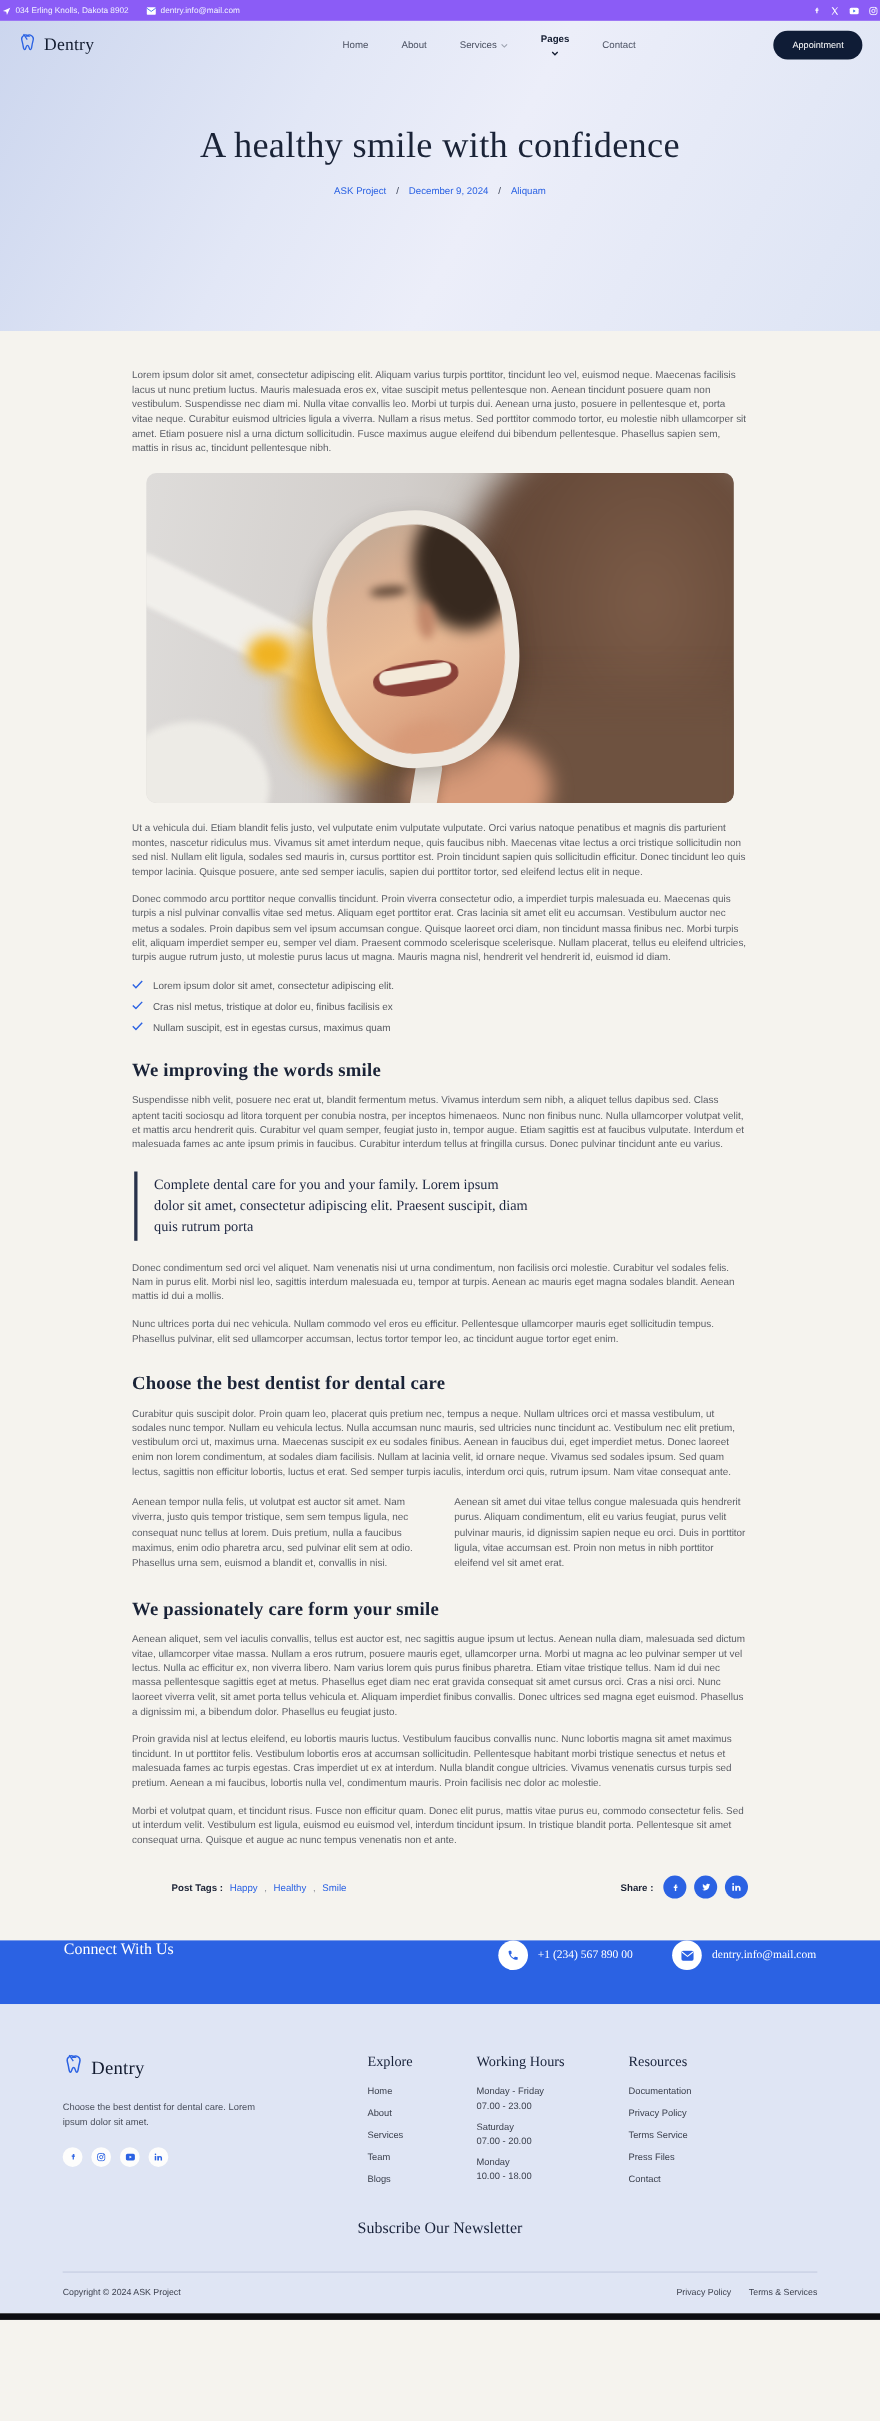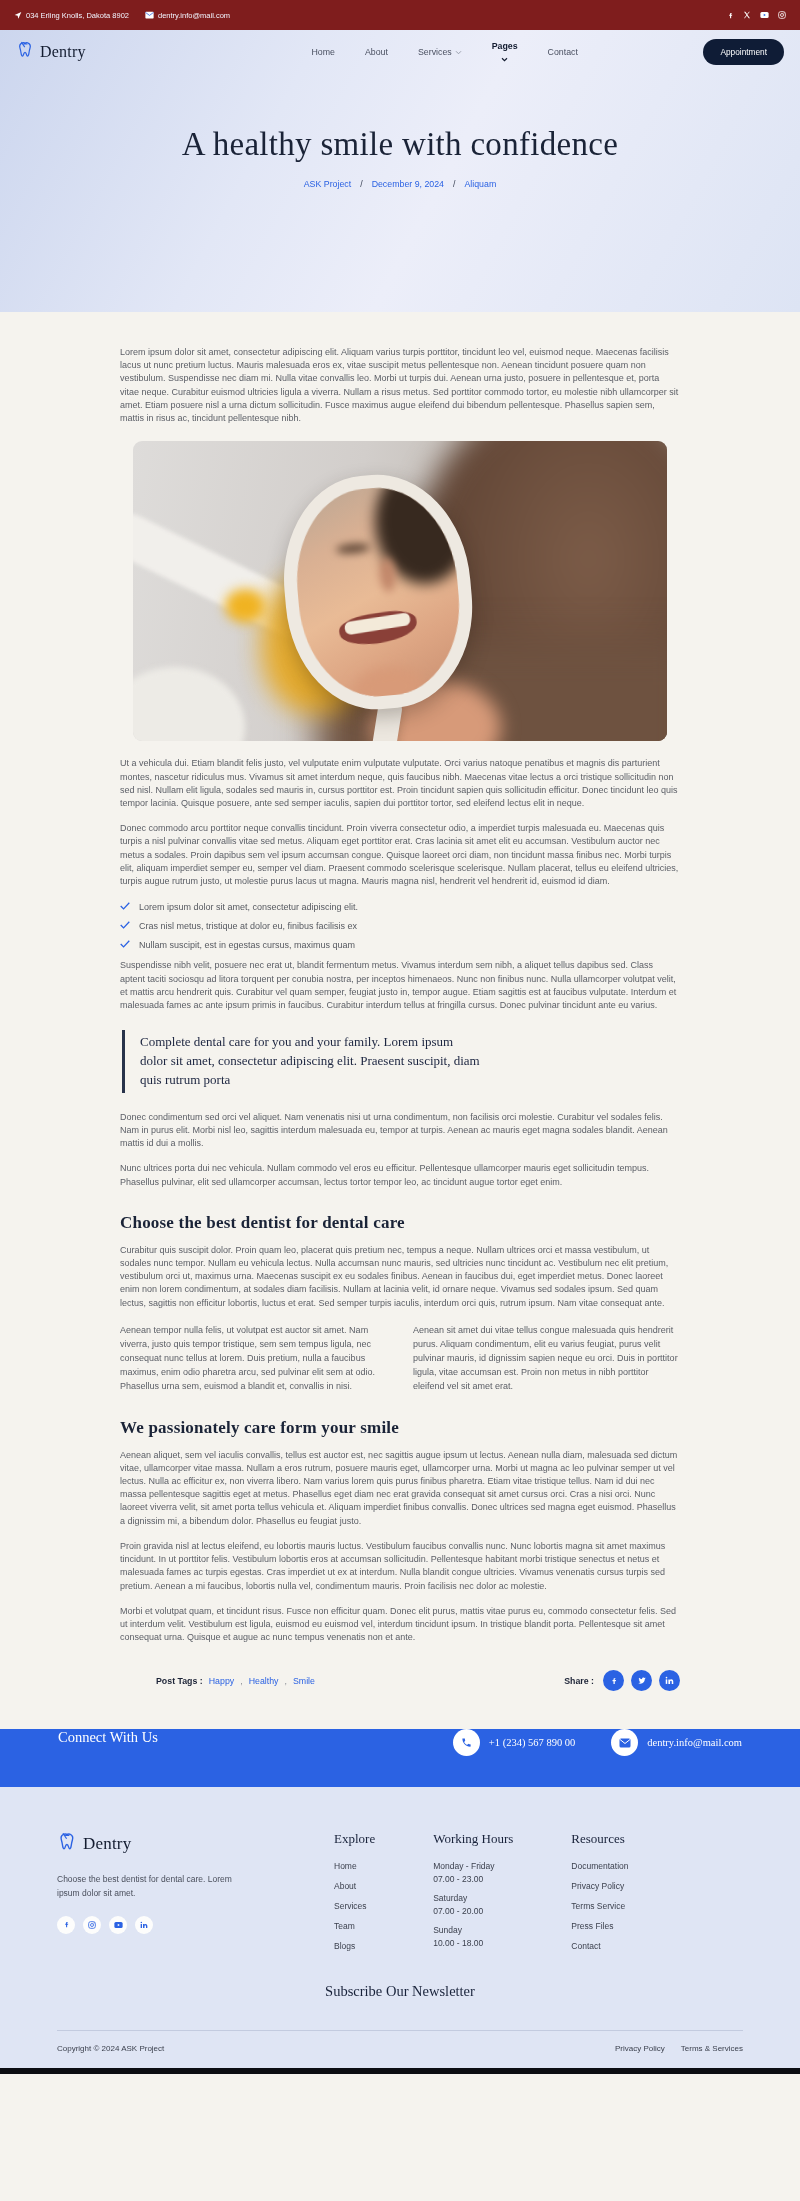--- a/index.html
+++ b/index.html
@@ -1,20 +1,20 @@
 <!DOCTYPE html>
 <html><head>
 <meta charset="utf-8">
 <style>
   * { box-sizing: border-box; margin: 0; padding: 0; }
   html, body { width: 800px; background: #f5f3ee; font-family: "Liberation Sans", "DejaVu Sans", sans-serif; }
   .serif { font-family: "Liberation Serif", "DejaVu Serif", serif; }
 
   
-  .topbar { height: 30px; background: #7f1d1d; color: #f2f5ff; display: flex; align-items: center; padding: 0 14px; font-size: 7.5px; }
+  .topbar { height: 19px; background: #8b5cf6; color: #f2f5ff; display: flex; align-items: center; padding: 0 2px; font-size: 7.5px; }
   .topbar-item { display: flex; align-items: center; gap: 4px; margin-right: 16px; }
   .topbar-social { margin-left: auto; display: flex; gap: 9px; align-items: center; }
   .topbar svg { display: block; }
 
   
   .hero-wrap { height: 282px; background: linear-gradient(118deg, #ccd6ee 0%, #e2e7f6 34%, #eceef9 55%, #dde4f4 100%); }
   .nav { height: 44px; display: flex; align-items: center; padding: 0 16px; }
   .brand { display: flex; align-items: center; gap: 4px; width: 170px; }
   .brand-name { font-family: "Liberation Serif", "DejaVu Serif", serif; font-size: 16px; color: #131c30; letter-spacing: .2px; }
   .nav-menu { flex: 1; display: flex; justify-content: center; align-items: center; gap: 30px; }
@@ -241,20 +241,21 @@
       <span>Cras nisl metus, tristique at dolor eu, finibus facilisis ex</span>
     </div>
     <div class="check-item">
       <span><svg width="10" height="8" viewBox="0 0 14 11">
             <path d="M1 5.5l4 4L13 1" stroke="#2b62e3" stroke-width="1.8" fill="none"></path>
           </svg></span>
       <span>Nullam suscipit, est in egestas cursus, maximus quam</span>
     </div>
   </div>
 
+  <h2 class="sec-h">We improving the words smile</h2>
   <p class="body">Suspendisse nibh velit, posuere nec erat ut, blandit fermentum metus. Vivamus interdum sem nibh, a aliquet tellus dapibus sed. Class aptent taciti sociosqu ad litora torquent per conubia nostra, per inceptos himenaeos. Nunc non finibus nunc. Nulla ullamcorper volutpat velit, et mattis arcu hendrerit quis. Curabitur vel quam semper, feugiat justo in, tempor augue. Etiam sagittis est at faucibus vulputate. Interdum et malesuada fames ac ante ipsum primis in faucibus. Curabitur interdum tellus at fringilla cursus. Donec pulvinar tincidunt ante eu varius.</p>
 
   <blockquote class="quote">Complete dental care for you and your family. Lorem ipsum dolor sit amet, consectetur adipiscing elit. Praesent suscipit, diam quis rutrum porta</blockquote>
 
   <p class="body">Donec condimentum sed orci vel aliquet. Nam venenatis nisi ut urna condimentum, non facilisis orci molestie. Curabitur vel sodales felis. Nam in purus elit. Morbi nisl leo, sagittis interdum malesuada eu, tempor at turpis. Aenean ac mauris eget magna sodales blandit. Aenean mattis id dui a mollis.</p>
   <p class="body">Nunc ultrices porta dui nec vehicula. Nullam commodo vel eros eu efficitur. Pellentesque ullamcorper mauris eget sollicitudin tempus. Phasellus pulvinar, elit sed ullamcorper accumsan, lectus tortor tempor leo, ac tincidunt augue tortor eget enim.</p>
 
   <h2 class="sec-h">Choose the best dentist for dental care</h2>
   <p class="body">Curabitur quis suscipit dolor. Proin quam leo, placerat quis pretium nec, tempus a neque. Nullam ultrices orci et massa vestibulum, ut sodales nunc tempor. Nullam eu vehicula lectus. Nulla accumsan nunc mauris, sed ultricies nunc tincidunt ac. Vestibulum nec elit pretium, vestibulum orci ut, maximus urna. Maecenas suscipit ex eu sodales finibus. Aenean in faucibus dui, eget imperdiet metus. Donec laoreet enim non lorem condimentum, at sodales diam facilisis. Nullam at lacinia velit, id ornare neque. Vivamus sed sodales ipsum. Sed quam lectus, sagittis non efficitur lobortis, luctus et erat. Sed semper turpis iaculis, interdum orci quis, rutrum ipsum. Nam vitae consequat ante.</p>
 
@@ -377,21 +378,21 @@
       <div class="foot-h serif">Working Hours</div>
       <div class="hours-row">
         <div class="hours-days">Monday - Friday</div>
         <div class="hours-time">07.00 - 23.00</div>
       </div>
       <div class="hours-row">
         <div class="hours-days">Saturday</div>
         <div class="hours-time">07.00 - 20.00</div>
       </div>
       <div class="hours-row">
-        <div class="hours-days">Sunday</div>
+        <div class="hours-days">Monday</div>
         <div class="hours-time">10.00 - 18.00</div>
       </div>
     </div>
 
     <div class="foot-col">
       <div class="foot-h serif">Resources</div>
       <a class="foot-link">Documentation</a>
       <a class="foot-link">Privacy Policy</a>
       <a class="foot-link">Terms Service</a>
       <a class="foot-link">Press Files</a>

